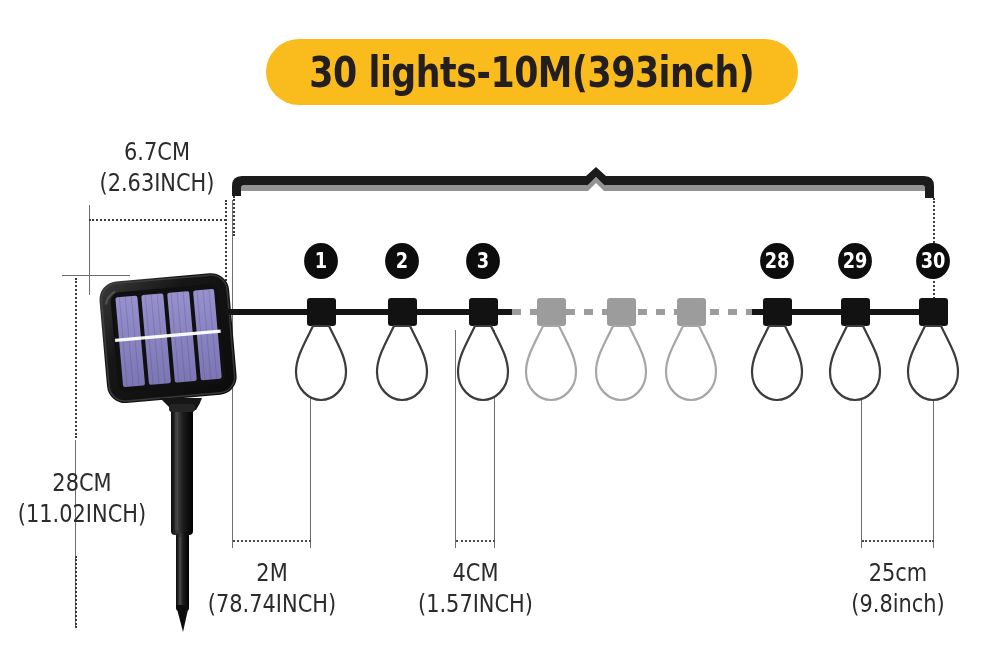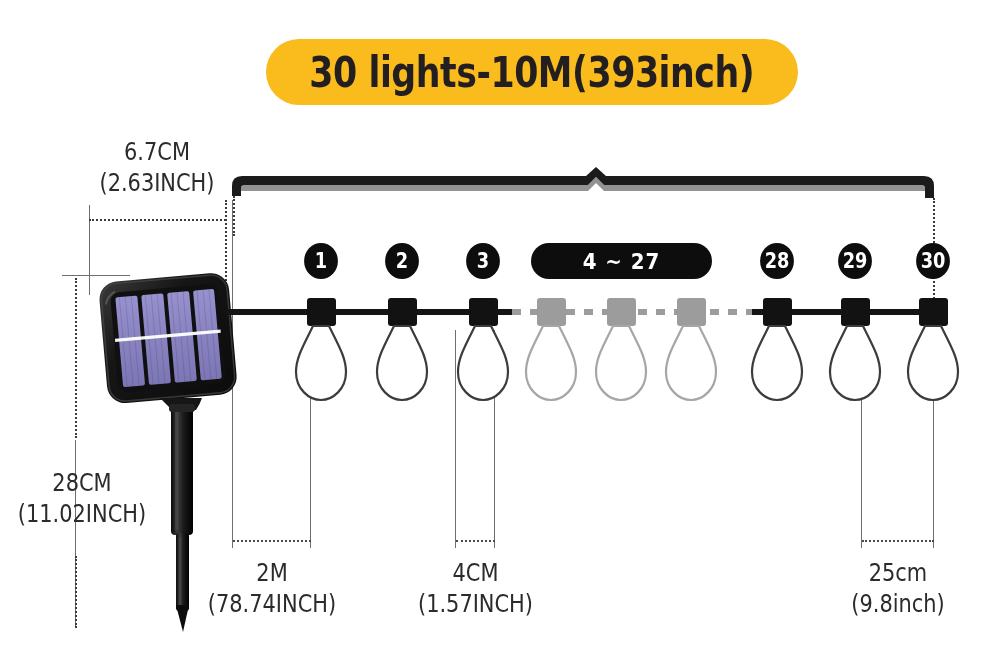--- a/index.html
+++ b/index.html
@@ -360,23 +360,20 @@
   <div class="num-badge" style="left:303px; top:243px;">
     <span>1</span>
   </div>
   <div class="num-badge" style="left:384px; top:243px;">
     <span>2</span>
   </div>
   <div class="num-badge" style="left:465px; top:243px;">
     <span>3</span>
   </div>
 
-  <div class="range-pill">
-    <span>4 ~ 27</span>
-  </div>
 
   <div class="num-badge" style="left:759px; top:243px;">
     <span>28</span>
   </div>
   <div class="num-badge" style="left:837px; top:243px;">
     <span>29</span>
   </div>
   <div class="num-badge" style="left:915px; top:243px;">
     <span>30</span>
   </div>

